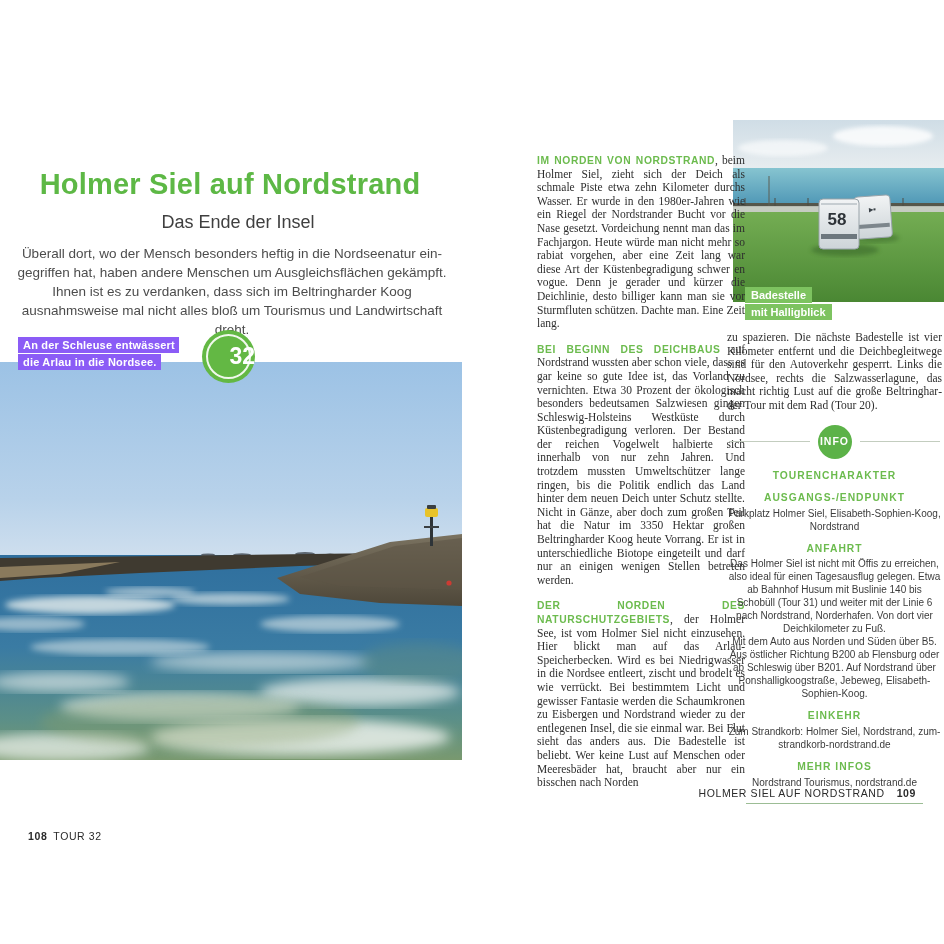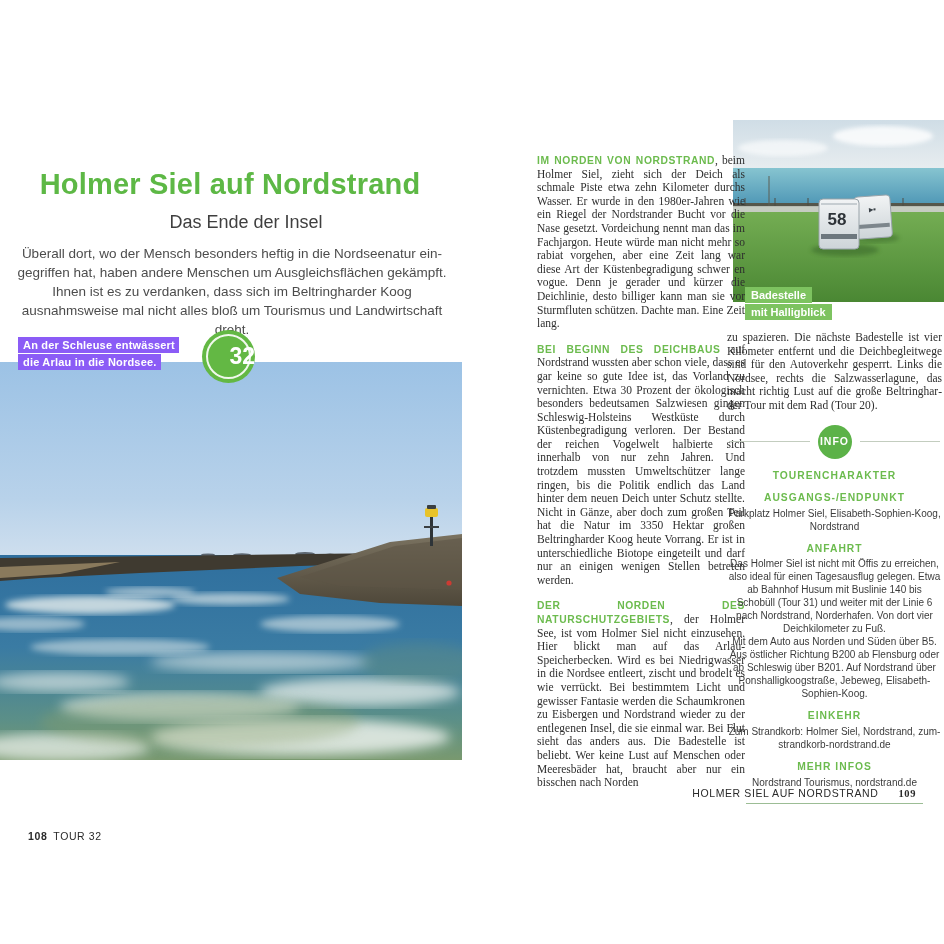--- a/index.html
+++ b/index.html
@@ -5,42 +5,42 @@
   html,body{margin:0;padding:0;}
   body{width:944px;height:944px;background:#ffffff;position:relative;overflow:hidden;
        font-family:"Liberation Sans",sans-serif;}
   .page{position:absolute;top:0;height:944px;}
   #left-page{left:0;width:472px;}
   #right-page{left:472px;width:472px;}
 
   
   .book-title{position:absolute;top:168px;left:0;width:460px;text-align:center;
     font-size:29px;font-weight:bold;letter-spacing:.2px;color:#5db845;}
-  .book-subtitle{position:absolute;top:212px;left:16px;width:460px;text-align:center;
+  .book-subtitle{position:absolute;top:212px;left:8px;width:460px;text-align:center;
     font-size:18px;color:#3f3f3f;}
   .intro{position:absolute;top:244px;left:16px;width:432px;text-align:center;
     font-size:13.5px;line-height:19px;color:#4c4c4c;}
 
   .photo-label{position:absolute;left:18px;top:337px;z-index:3;}
   .photo-label span{display:table;background:#8b5cf6;color:#ffffff;font-size:11px;
     font-weight:bold;padding:2px 4px 2px 5px;margin-bottom:1px;letter-spacing:.2px;}
 
   .tour-badge{position:absolute;left:202px;top:330px;width:53px;height:53px;z-index:3;
     background:#63b844;border-radius:50%;display:flex;align-items:center;justify-content:flex-end;}
   .tour-badge .ring{position:absolute;inset:4px;border:2px solid rgba(255,255,255,.9);
     border-radius:50%;}
   .tour-badge .num{color:#ffffff;font-size:23px;font-weight:bold;}
 
   .photo-left{position:absolute;left:0;top:362px;width:462px;height:398px;overflow:hidden;}
 
   .footer{position:absolute;top:787px;font-size:10.5px;letter-spacing:.6px;color:#2a2a2a;}
   #left-page .footer{left:28px;margin-top:43px;}
   #right-page .footer{right:28px;text-align:right;}
   .footer b{font-weight:bold;margin:0 6px 0 0;}
-  #right-page .footer b{margin:0 0 0 20px;font-family:Liberation Serif, serif;}
+  #right-page .footer b{margin:0 0 0 12px;}
 
   
   .photo-right{position:absolute;left:261px;top:120px;width:211px;height:182px;overflow:hidden;}
   .photo-caption{position:absolute;left:273px;top:287px;z-index:3;}
   .photo-caption span{display:table;background:#7dc360;color:#ffffff;font-size:11px;
     font-weight:bold;padding:2px 6px;margin-bottom:1px;}
 
   .col{position:absolute;font-family:"Liberation Serif",serif;font-size:11.5px;
     line-height:13.6px;color:#2e2e2e;text-align:justify;}
   #col1{left:45px;top:154px;width:208px;margin-left:20px;}

